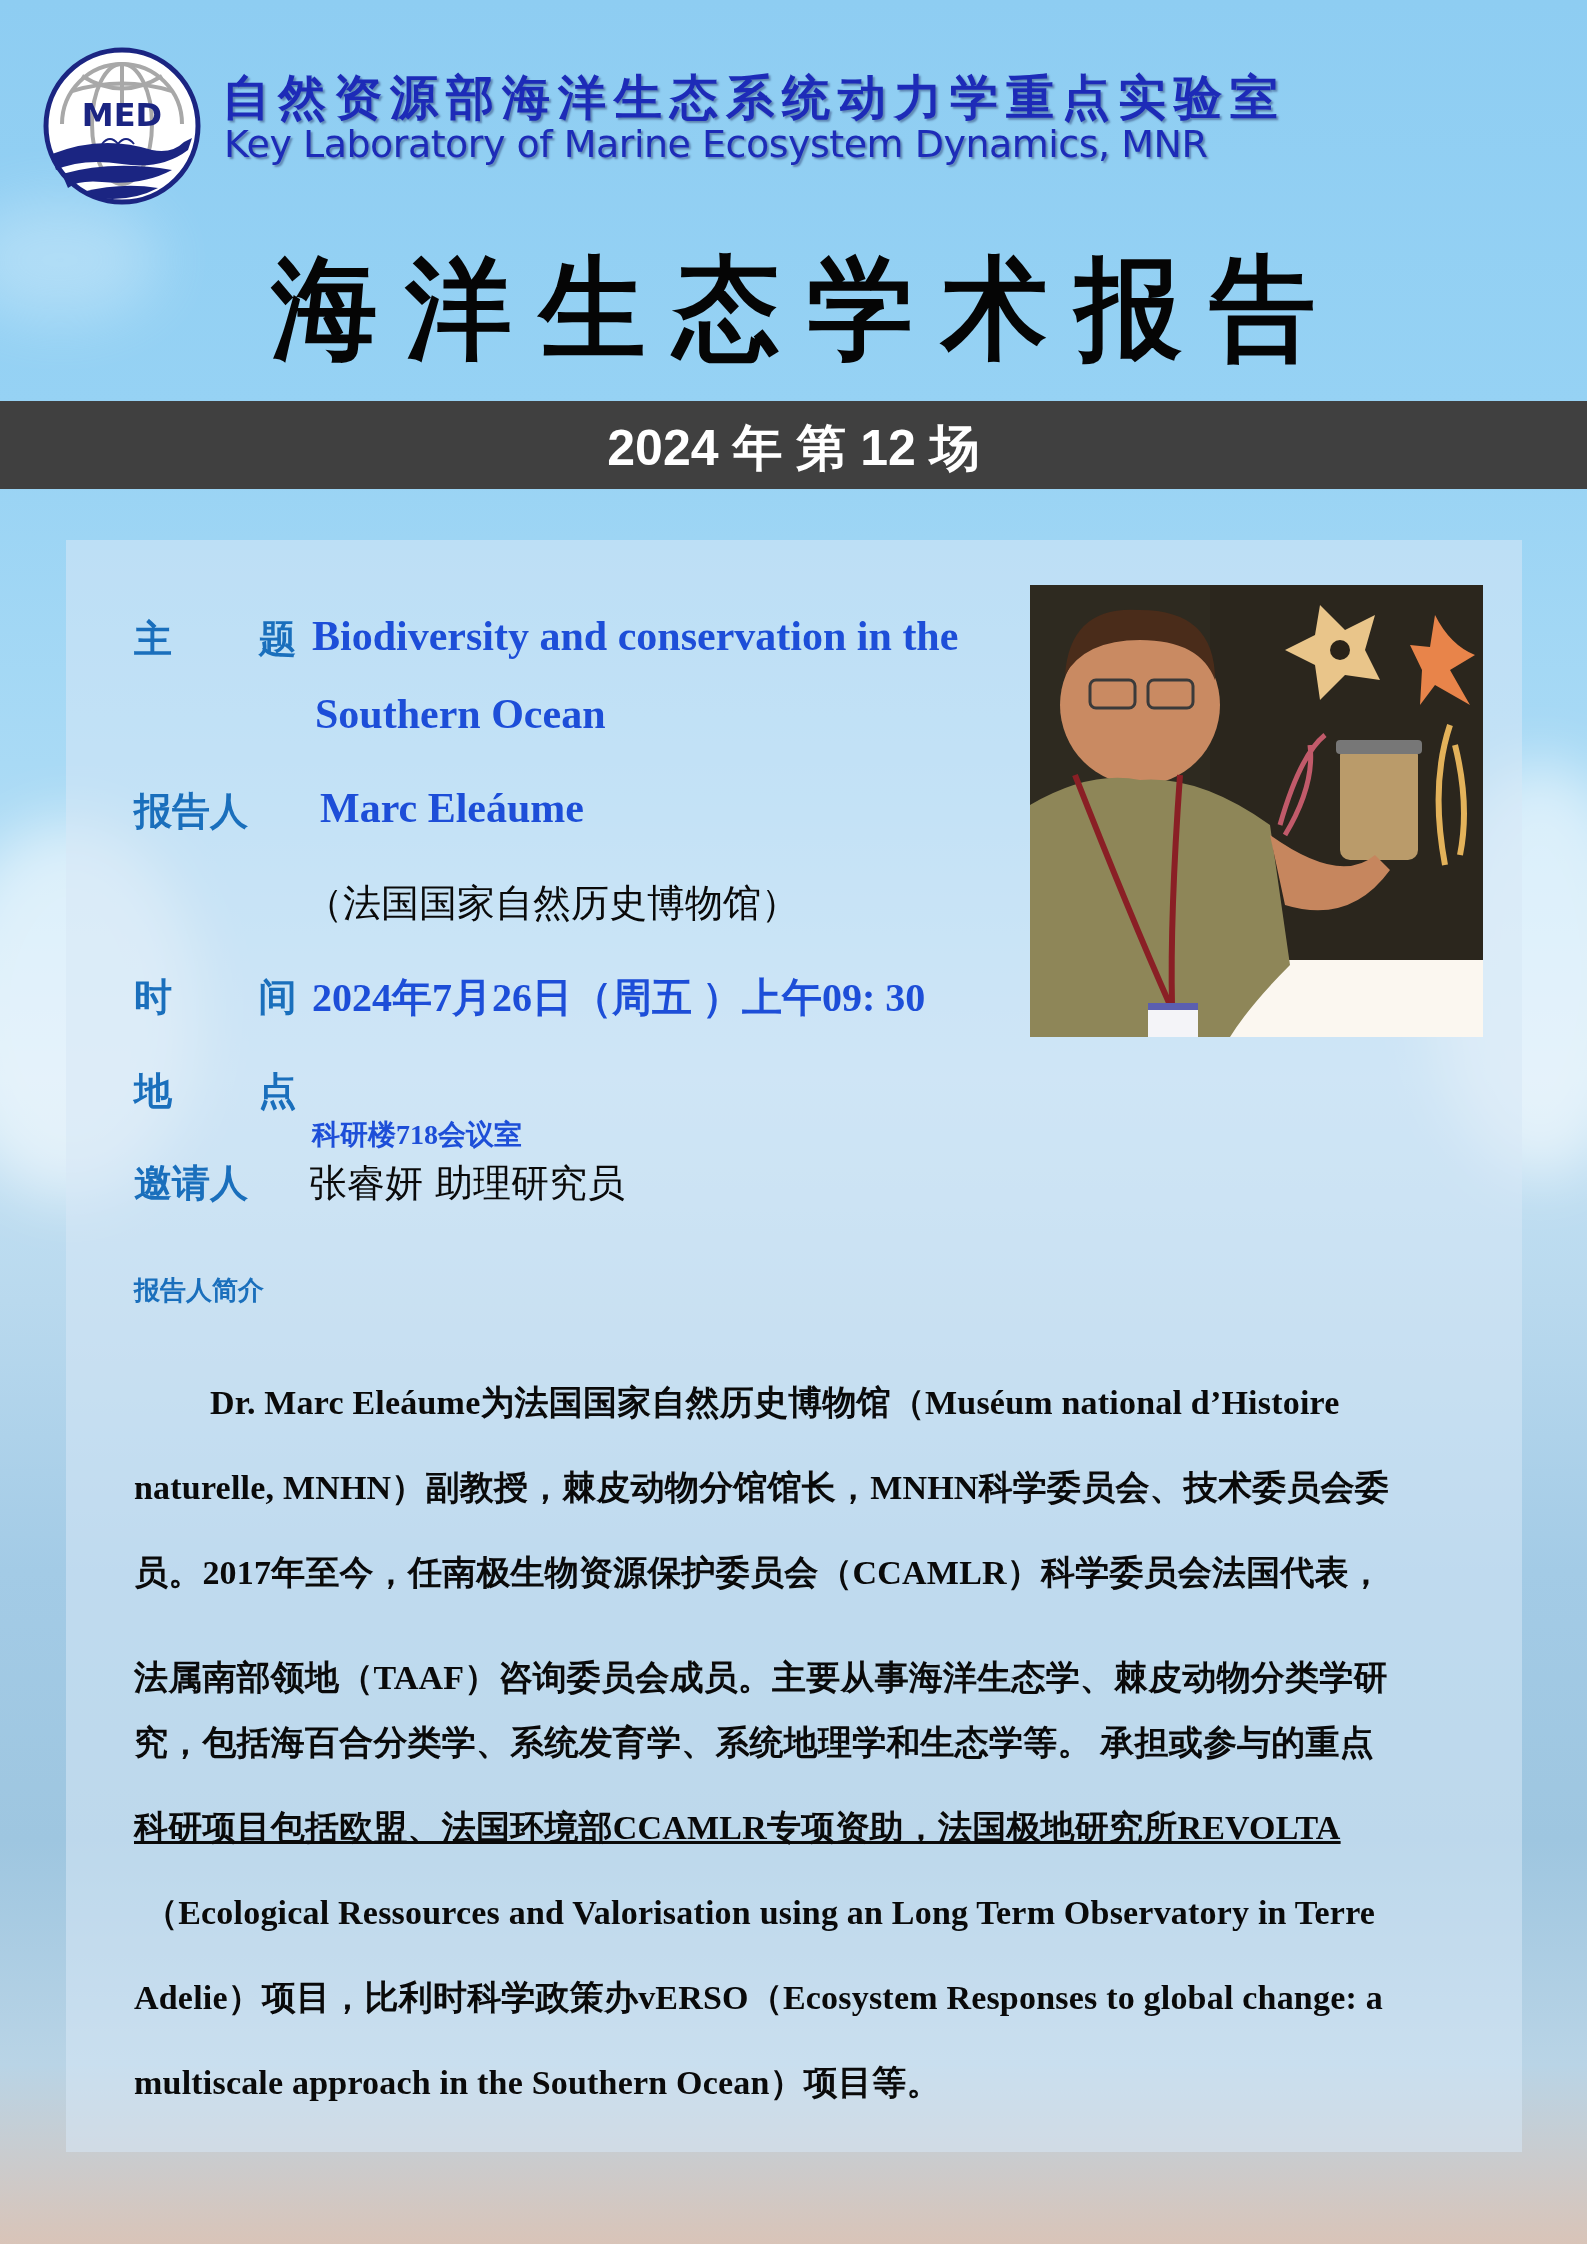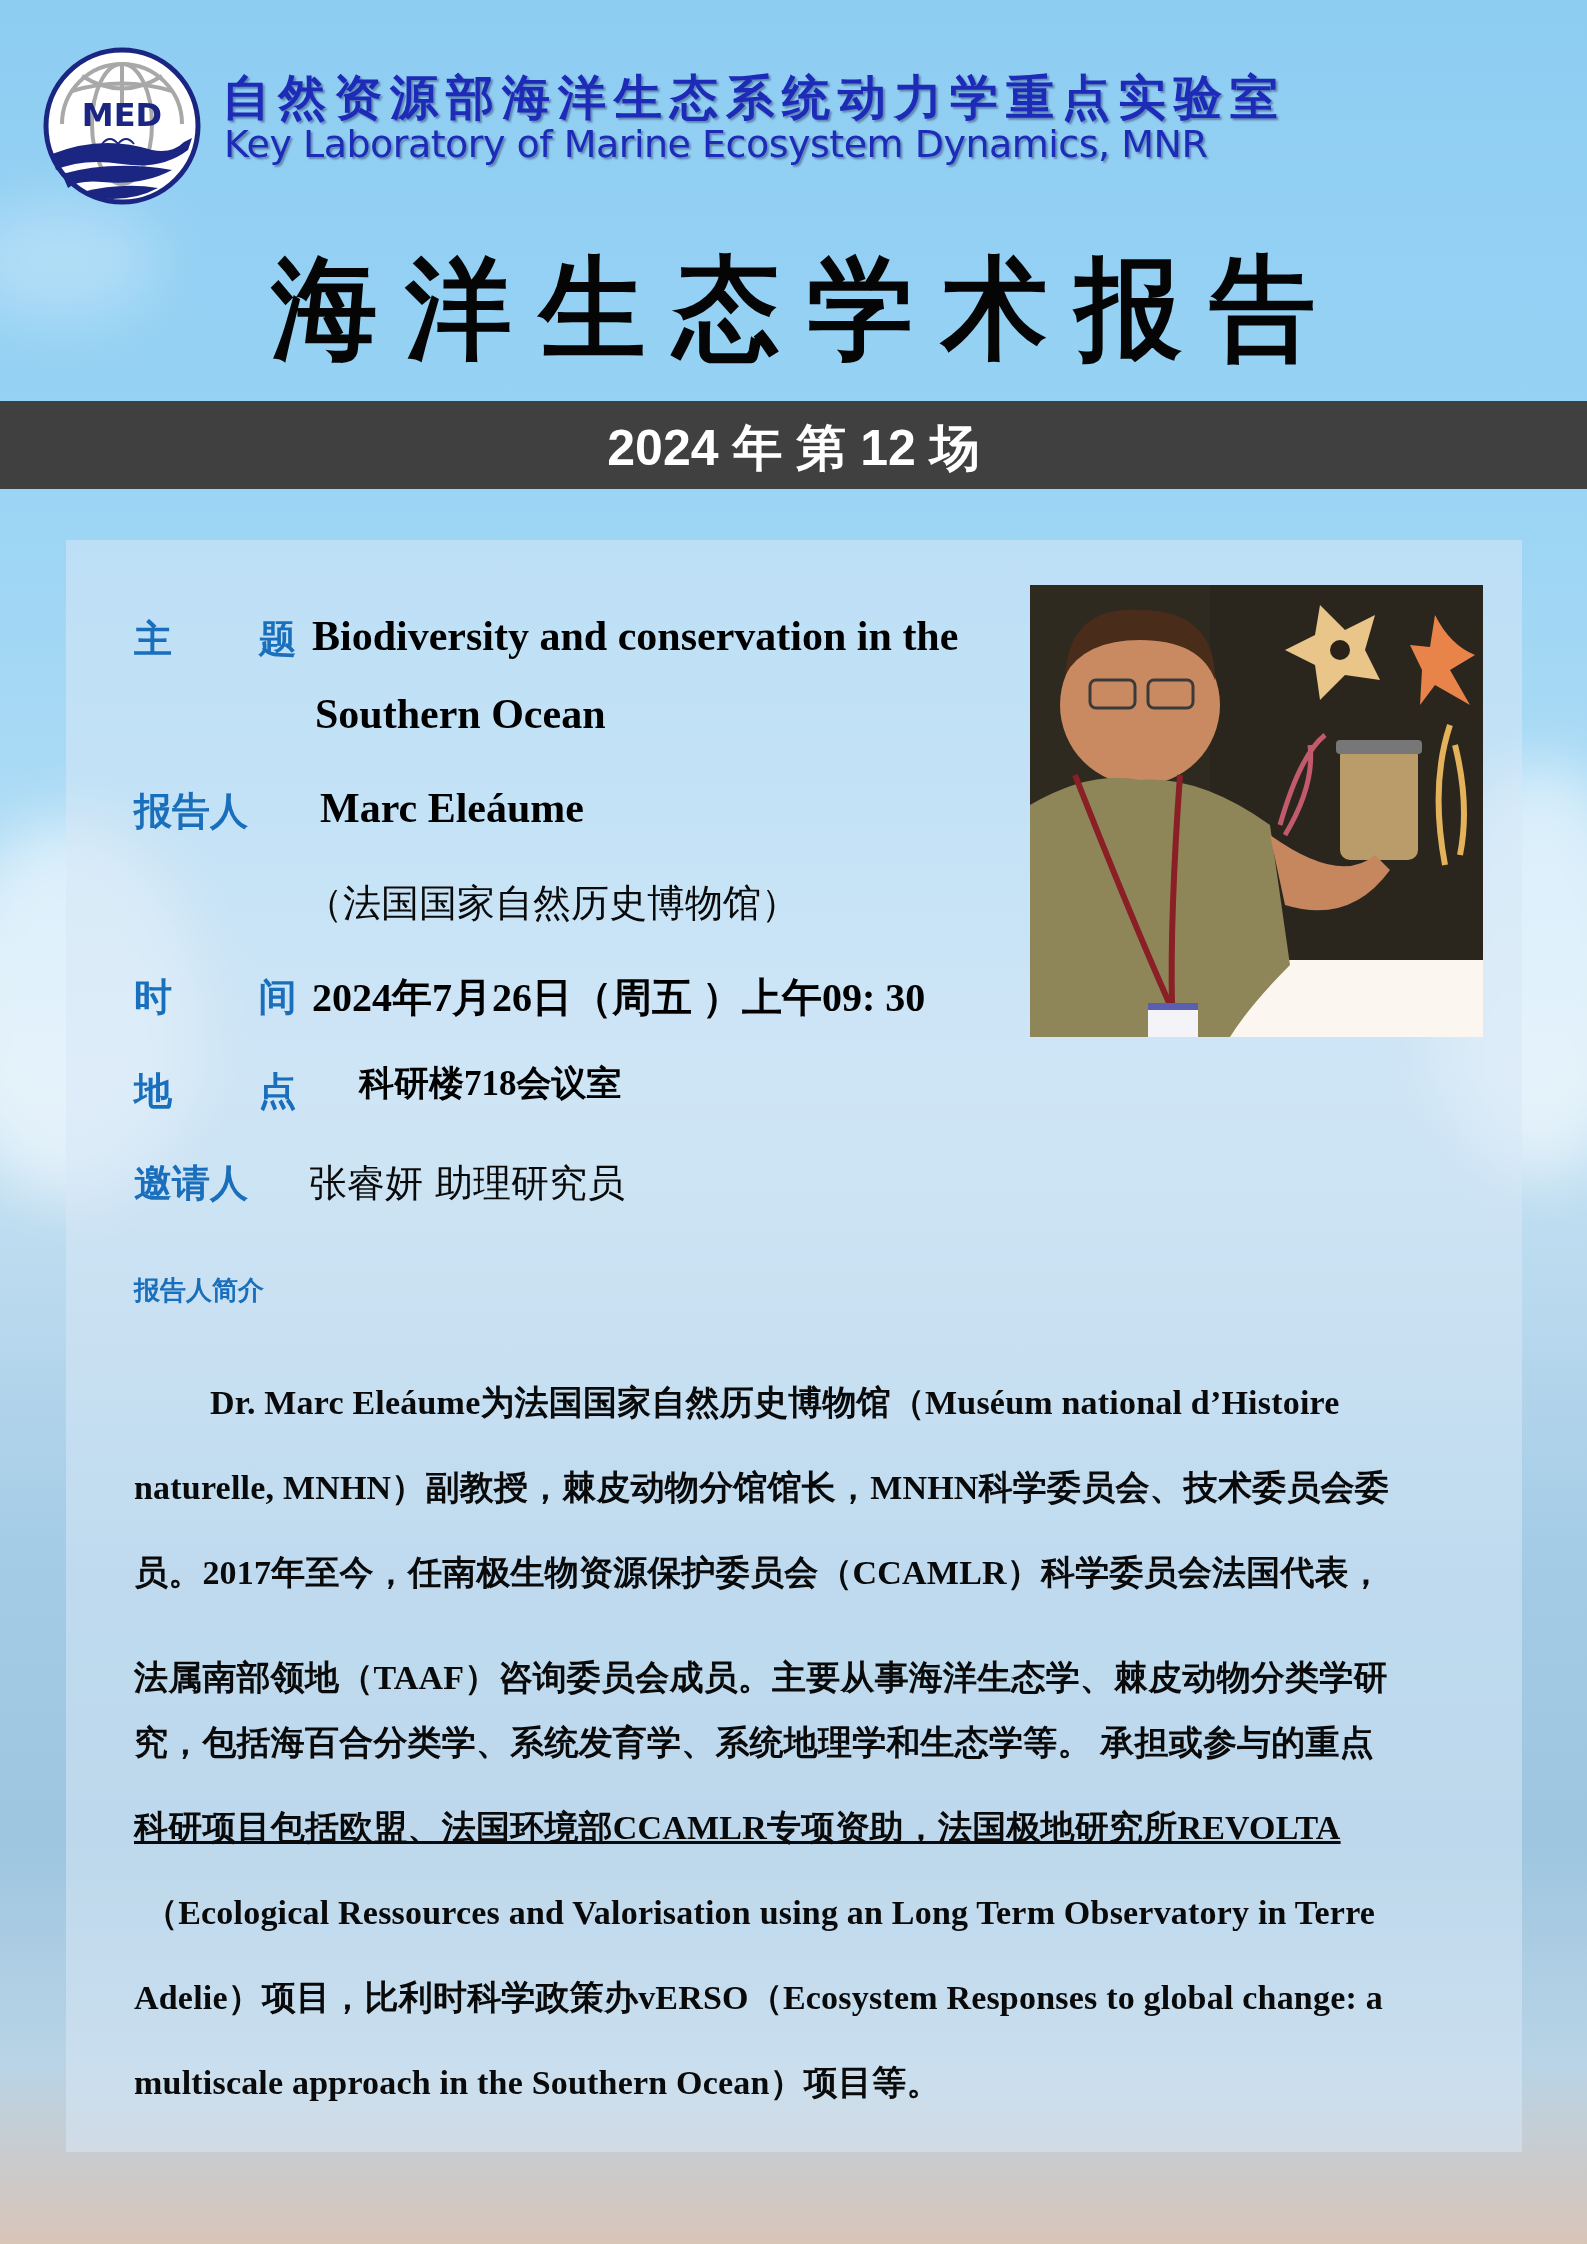--- a/index.html
+++ b/index.html
@@ -9,21 +9,21 @@
   .bg-cloud{position:absolute;border-radius:50%;filter:blur(30px);background:rgba(255,255,255,0.55);}
   .header{position:absolute;left:0;top:0;width:1587px;height:400px;}
   .logo{position:absolute;left:42px;top:46px;width:160px;height:160px;}
   .lab-cn{position:absolute;left:222px;top:66px;font-family:"DejaVu Serif",serif;font-size:48px;font-weight:bold;color:#1d2bb8;letter-spacing:8px;text-shadow:2px 2px 2px rgba(0,0,60,0.35);white-space:nowrap;}
   .lab-en{position:absolute;left:224px;top:122px;font-family:"DejaVu Sans",sans-serif;font-size:38px;color:#1d2bb8;text-shadow:2px 2px 2px rgba(0,0,60,0.35);white-space:nowrap;letter-spacing:-0.5px;}
   .main-title{position:absolute;left:0;width:1587px;top:238px;text-align:center;font-family:"DejaVu Sans",sans-serif;font-size:106px;font-weight:bold;color:#050505;letter-spacing:28px;text-indent:28px;white-space:nowrap;transform:scaleY(1.05);}
   .banner{position:absolute;left:0;top:401px;width:1587px;height:88px;background:#404040;}
   .banner-text{position:absolute;left:0;width:1587px;top:14px;text-align:center;font-family:"Liberation Sans",sans-serif;font-size:50px;font-weight:bold;color:#ffffff;white-space:nowrap;}
   .panel{position:absolute;left:66px;top:540px;width:1456px;height:1612px;background:rgba(215,232,246,0.55);}
   .lbl{position:absolute;font-family:"DejaVu Sans",sans-serif;font-size:38px;color:#1a6fbc;font-weight:bold;white-space:nowrap;}
-  .val{position:absolute;font-family:"Liberation Serif",serif;font-size:42px;font-weight:bold;color:#000000;white-space:nowrap;}
+  .val{position:absolute;font-family:"Liberation Serif",serif;font-size:42px;font-weight:bold;color:#1d4ed8;white-space:nowrap;}
   .val-cn{position:absolute;font-family:"DejaVu Sans",sans-serif;font-size:38px;color:#0a0a0a;font-weight:bold;white-space:nowrap;}
   .photo{position:absolute;left:1030px;top:585px;width:453px;height:452px;overflow:hidden;background:#2a241b;}
   .section-title{position:absolute;left:134px;top:1273px;font-family:"DejaVu Sans",sans-serif;font-size:26px;font-weight:bold;color:#1a6fbc;white-space:nowrap;}
   .bio-line{position:absolute;left:134px;font-family:"Liberation Serif",serif;font-size:34px;font-weight:bold;color:#0a0a0a;white-space:nowrap;letter-spacing:0.2px;}
 </style>
 </head>
 <body>
 
 <div class="bg-cloud" style="left:-60px;top:820px;width:260px;height:380px;"></div>
 <div class="bg-cloud" style="left:1430px;top:760px;width:220px;height:420px;"></div>
@@ -61,21 +61,21 @@
 <div class="val" style="left:315px;top:690px;">Southern Ocean</div>
 
 <div class="lbl" style="left:134px;top:786px;">报告人</div>
 <div class="val" style="left:320px;top:784px;">Marc Eleáume</div>
 <div class="val-cn" style="left:305px;top:878px;font-weight:normal;">（法国国家自然历史博物馆）</div>
 
 <div class="lbl" style="left:134px;top:972px;word-spacing:30px;white-space:pre;">时  间</div>
 <div class="val" style="left:312px;top:970px;font-size:40px;">2024年7月26日（周五 ）上午09: 30</div>
 
 <div class="lbl" style="left:134px;top:1066px;word-spacing:30px;white-space:pre;">地  点</div>
-<div class="val" style="left:312px;top:1060px;font-size:35px;margin-left:47px;">科研楼718会议室</div>
+<div class="val" style="left:312px;top:1116px;font-size:28px;">科研楼718会议室</div>
 
 <div class="lbl" style="left:134px;top:1158px;">邀请人</div>
 <div class="val-cn" style="left:309px;top:1158px;font-weight:normal;">张睿妍 助理研究员</div>
 
 <div class="photo" title="Portrait of Marc Eléaume holding a specimen jar in front of an echinoderm poster">
   <svg width="453" height="452" viewBox="0 0 453 452">
     <rect width="453" height="452" fill="#2e2a20"></rect>
     <rect x="180" y="0" width="273" height="375" fill="#2b261d"></rect>
     <rect x="200" y="375" width="253" height="77" fill="#fbf7f0"></rect>
     <path d="M290 20 L315 45 L345 30 L335 65 L350 95 L315 90 L290 115 L285 80 L255 65 L285 50 Z" fill="#e9c58a"></path>

